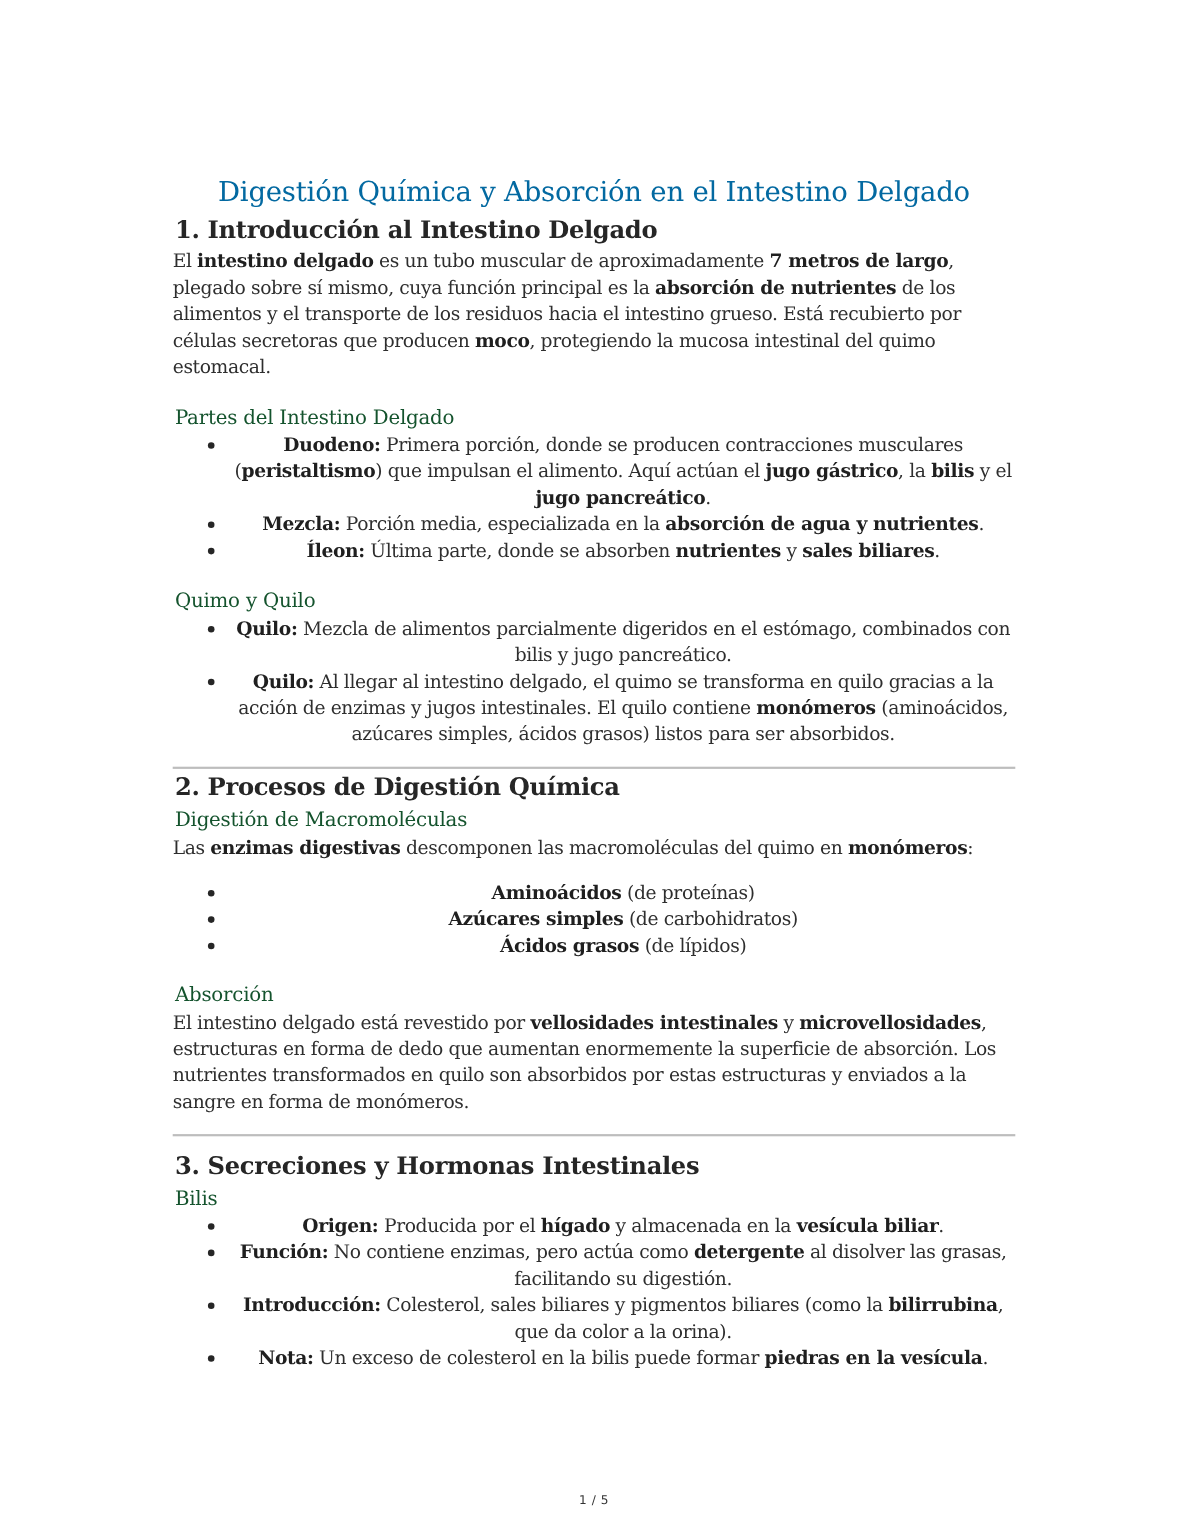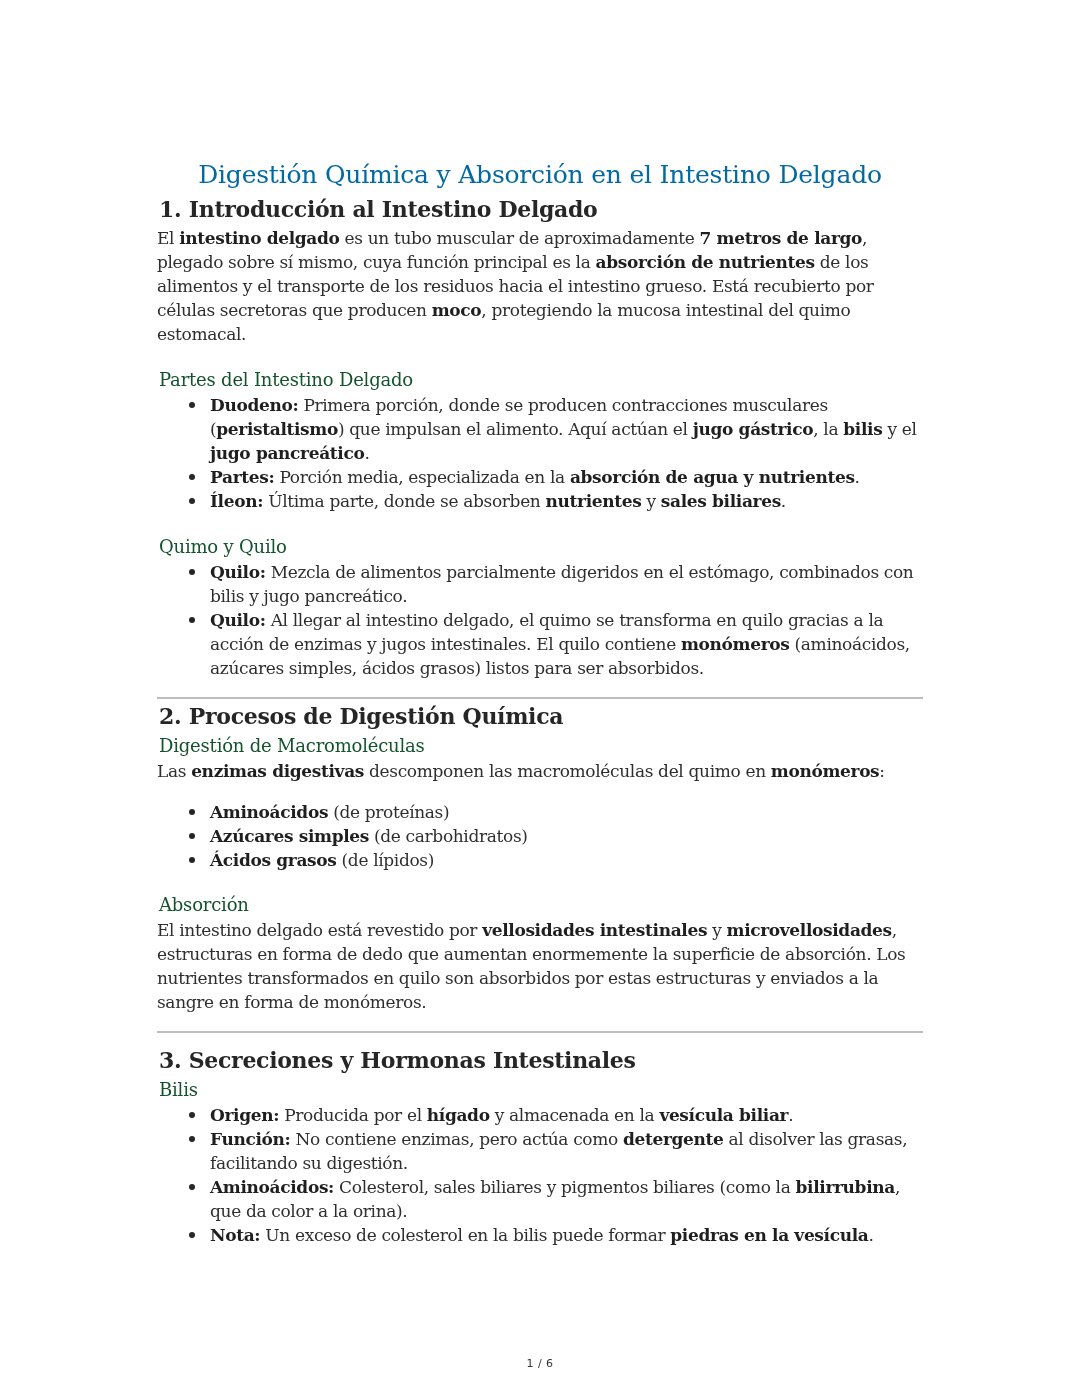--- a/index.html
+++ b/index.html
@@ -6,39 +6,39 @@
   body { width: 1080px; height: 1397px; position: relative; overflow: hidden;
          font-family: "DejaVu Serif", "Liberation Serif", serif; color: #262626; }
   .page { position: absolute; left: 157px; top: 158px; width: 766px; }
   .title { text-align: center; font-size: 25px; font-weight: normal; margin: 0; line-height: 34px; color: #0369a1; letter-spacing: -0.2px; }
   h2 { font-size: 22px; font-weight: bold; margin: 0; line-height: 34px; padding-left: 2px; color: #262626; letter-spacing: -0.3px; }
   h3 { font-size: 18px; font-weight: normal; margin: 0; line-height: 26px; padding-left: 2px; color: #14532d; letter-spacing: -0.2px; }
   p, li { font-size: 17px; line-height: 24px; letter-spacing: -0.35px; margin: 0; }
   p { color: #2e2e2e; }
   b { font-weight: bold; color: #1f1f1f; }
   ul { margin: 0; padding-left: 53px; list-style: none; }
-  li { position: relative; color: #2e2e2e; }
+  li { position: relative; color: #2e2e2e; text-align: center; }
   li::before { content: ""; position: absolute; left: -21px; top: 9px; width: 6px; height: 6px; border-radius: 50%; background: #262626; }
   hr { border: 0; border-top: 2px solid #bdbdbd; margin: 0; }
   .pagenum { position: absolute; top: 1357px; left: 0; width: 1080px; text-align: center;
              font-family: "DejaVu Sans", sans-serif; font-size: 11px; color: #333; letter-spacing: 0.5px; }
 </style>
 </head>
 <body>
 
 <div class="page">
   <h1 class="title">Digestión Química y Absorción en el Intestino Delgado</h1>
 
   <h2>1. Introducción al Intestino Delgado</h2>
   <p><span>El </span><b>intestino delgado</b><span> es un tubo muscular de aproximadamente </span><b>7 metros de largo</b><span>, plegado sobre sí mismo, cuya función principal es la </span><b>absorción de nutrientes</b><span> de los alimentos y el transporte de los residuos hacia el intestino grueso. Está recubierto por células secretoras que producen </span><b>moco</b><span>, protegiendo la mucosa intestinal del quimo estomacal.</span></p>
 
   <h3 style="margin-top:21px">Partes del Intestino Delgado</h3>
   <ul>
     <li><b>Duodeno:</b><span> Primera porción, donde se producen contracciones musculares (</span><b>peristaltismo</b><span>) que impulsan el alimento. Aquí actúan el </span><b>jugo gástrico</b><span>, la </span><b>bilis</b><span> y el </span><b>jugo pancreático</b><span>.</span></li>
-    <li><b>Partes:</b><span> Porción media, especializada en la </span><b>absorción de agua y nutrientes</b><span>.</span></li>
+    <li><b>Mezcla:</b><span> Porción media, especializada en la </span><b>absorción de agua y nutrientes</b><span>.</span></li>
     <li><b>Íleon:</b><span> Última parte, donde se absorben </span><b>nutrientes</b><span> y </span><b>sales biliares</b><span>.</span></li>
   </ul>
 
   <h3 style="margin-top:21px">Quimo y Quilo</h3>
   <ul>
     <li><b>Quilo:</b><span> Mezcla de alimentos parcialmente digeridos en el estómago, combinados con bilis y jugo pancreático.</span></li>
     <li><b>Quilo:</b><span> Al llegar al intestino delgado, el quimo se transforma en quilo gracias a la acción de enzimas y jugos intestinales. El quilo contiene </span><b>monómeros</b><span> (aminoácidos, azúcares simples, ácidos grasos) listos para ser absorbidos.</span></li>
   </ul>
 
   <hr style="margin-top:17px">
@@ -55,18 +55,18 @@
   <h3 style="margin-top:20px">Absorción</h3>
   <p><span>El intestino delgado está revestido por </span><b>vellosidades intestinales</b><span> y </span><b>microvellosidades</b><span>, estructuras en forma de dedo que aumentan enormemente la superficie de absorción. Los nutrientes transformados en quilo son absorbidos por estas estructuras y enviados a la sangre en forma de monómeros.</span></p>
 
   <hr style="margin-top:17px">
 
   <h2 style="margin-top:10px">3. Secreciones y Hormonas Intestinales</h2>
   <h3>Bilis</h3>
   <ul>
     <li><b>Origen:</b><span> Producida por el </span><b>hígado</b><span> y almacenada en la </span><b>vesícula biliar</b><span>.</span></li>
     <li><b>Función:</b><span> No contiene enzimas, pero actúa como </span><b>detergente</b><span> al disolver las grasas, facilitando su digestión.</span></li>
-    <li><b>Aminoácidos:</b><span> Colesterol, sales biliares y pigmentos biliares (como la </span><b>bilirrubina</b><span>, que da color a la orina).</span></li>
+    <li><b>Introducción:</b><span> Colesterol, sales biliares y pigmentos biliares (como la </span><b>bilirrubina</b><span>, que da color a la orina).</span></li>
     <li><b>Nota:</b><span> Un exceso de colesterol en la bilis puede formar </span><b>piedras en la vesícula</b><span>.</span></li>
   </ul>
 </div>
 
-<div class="pagenum">1 / 6</div>
+<div class="pagenum">1 / 5</div>
 
 </body></html>

